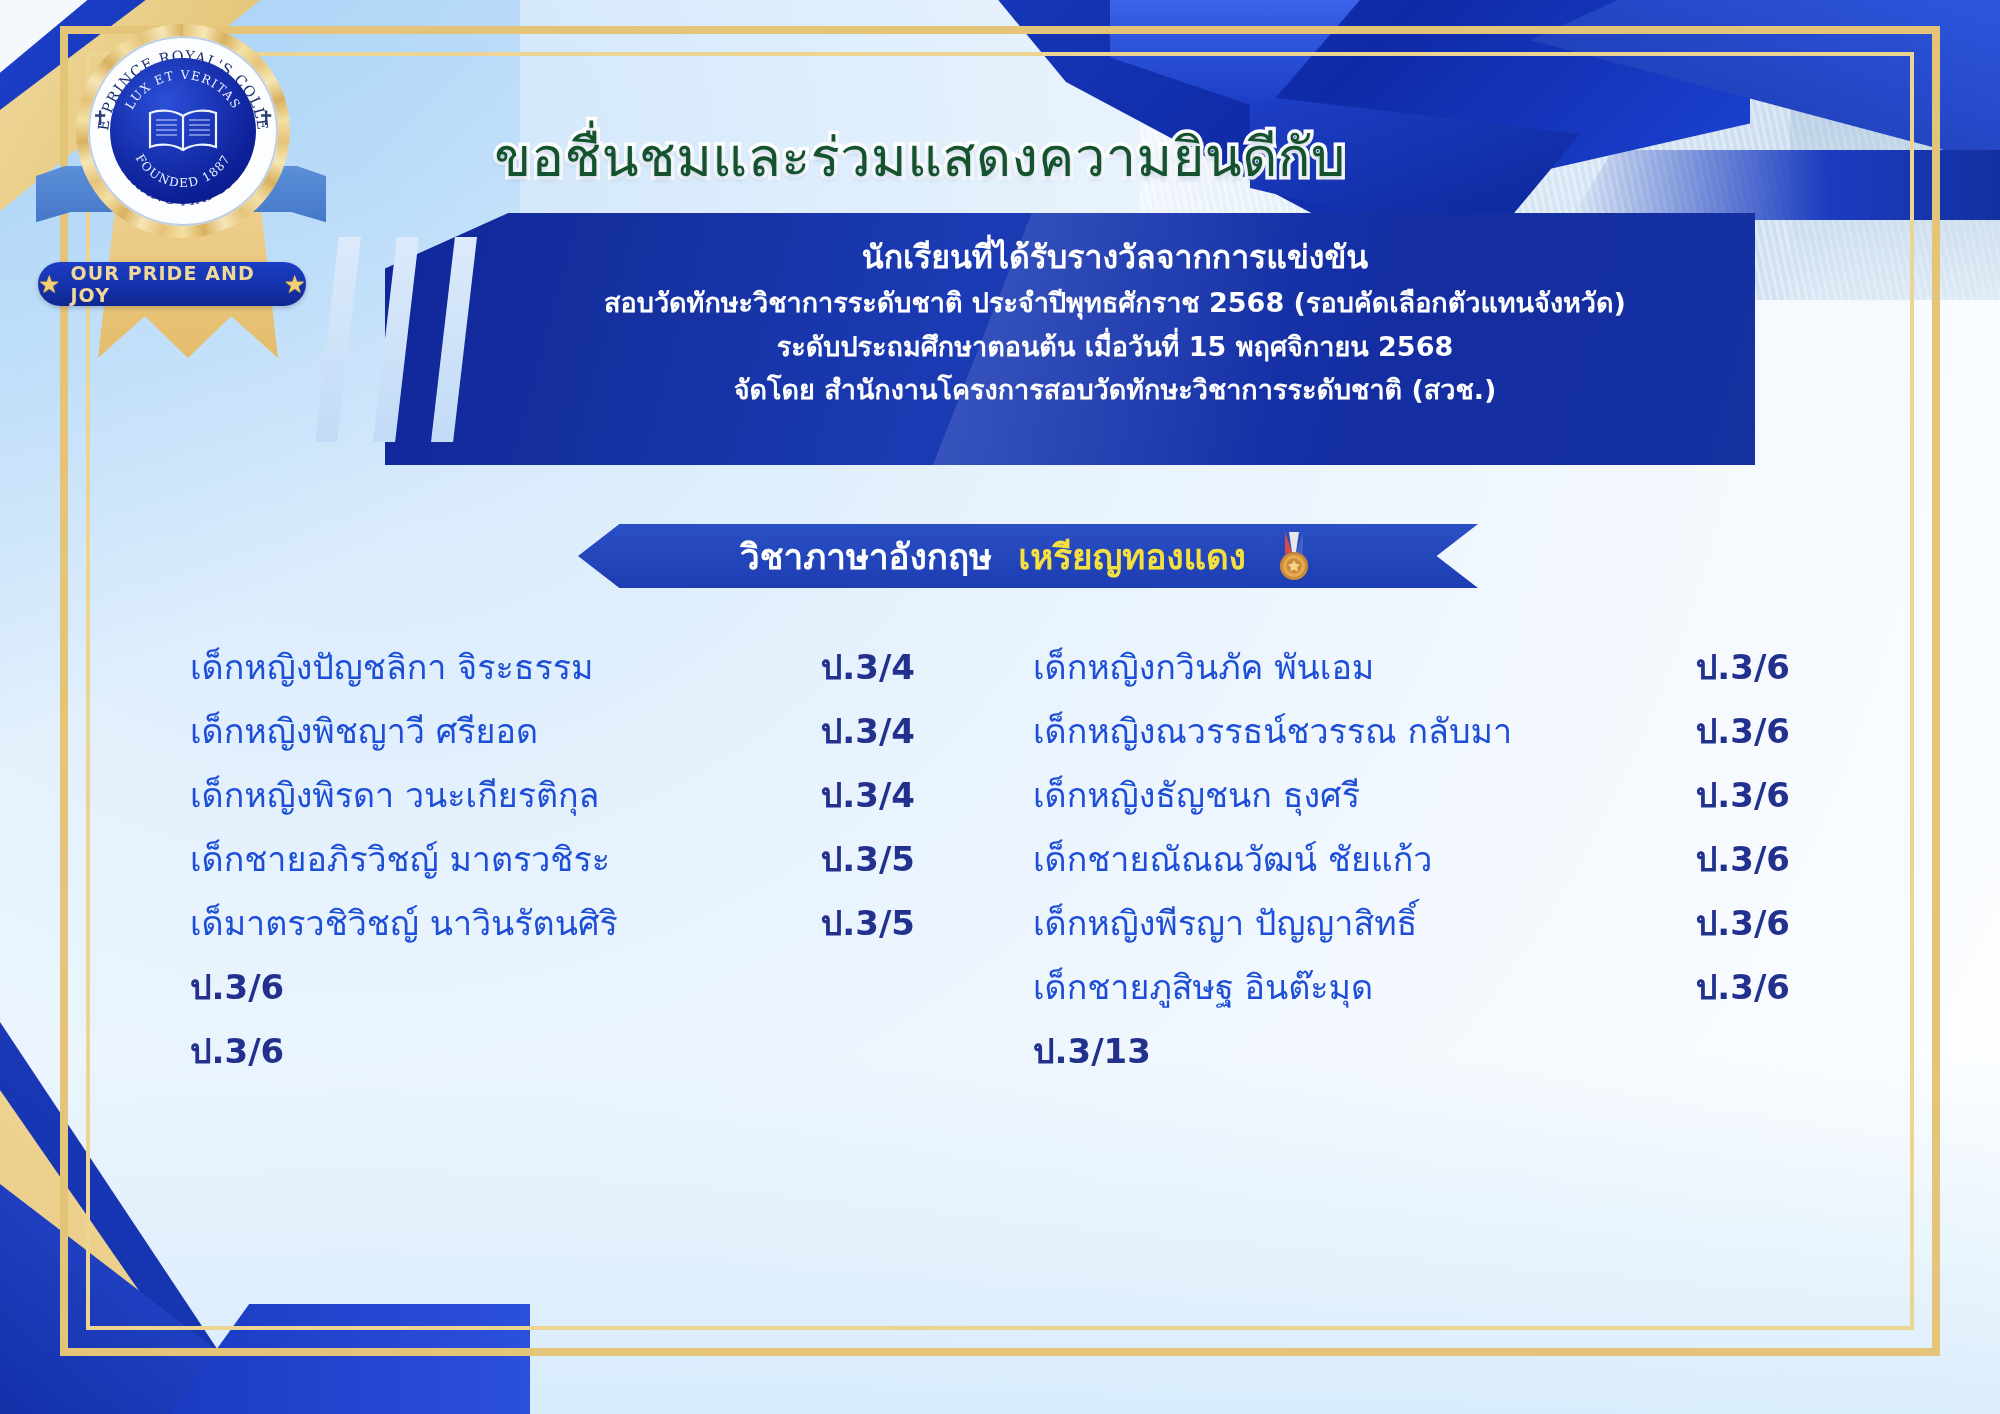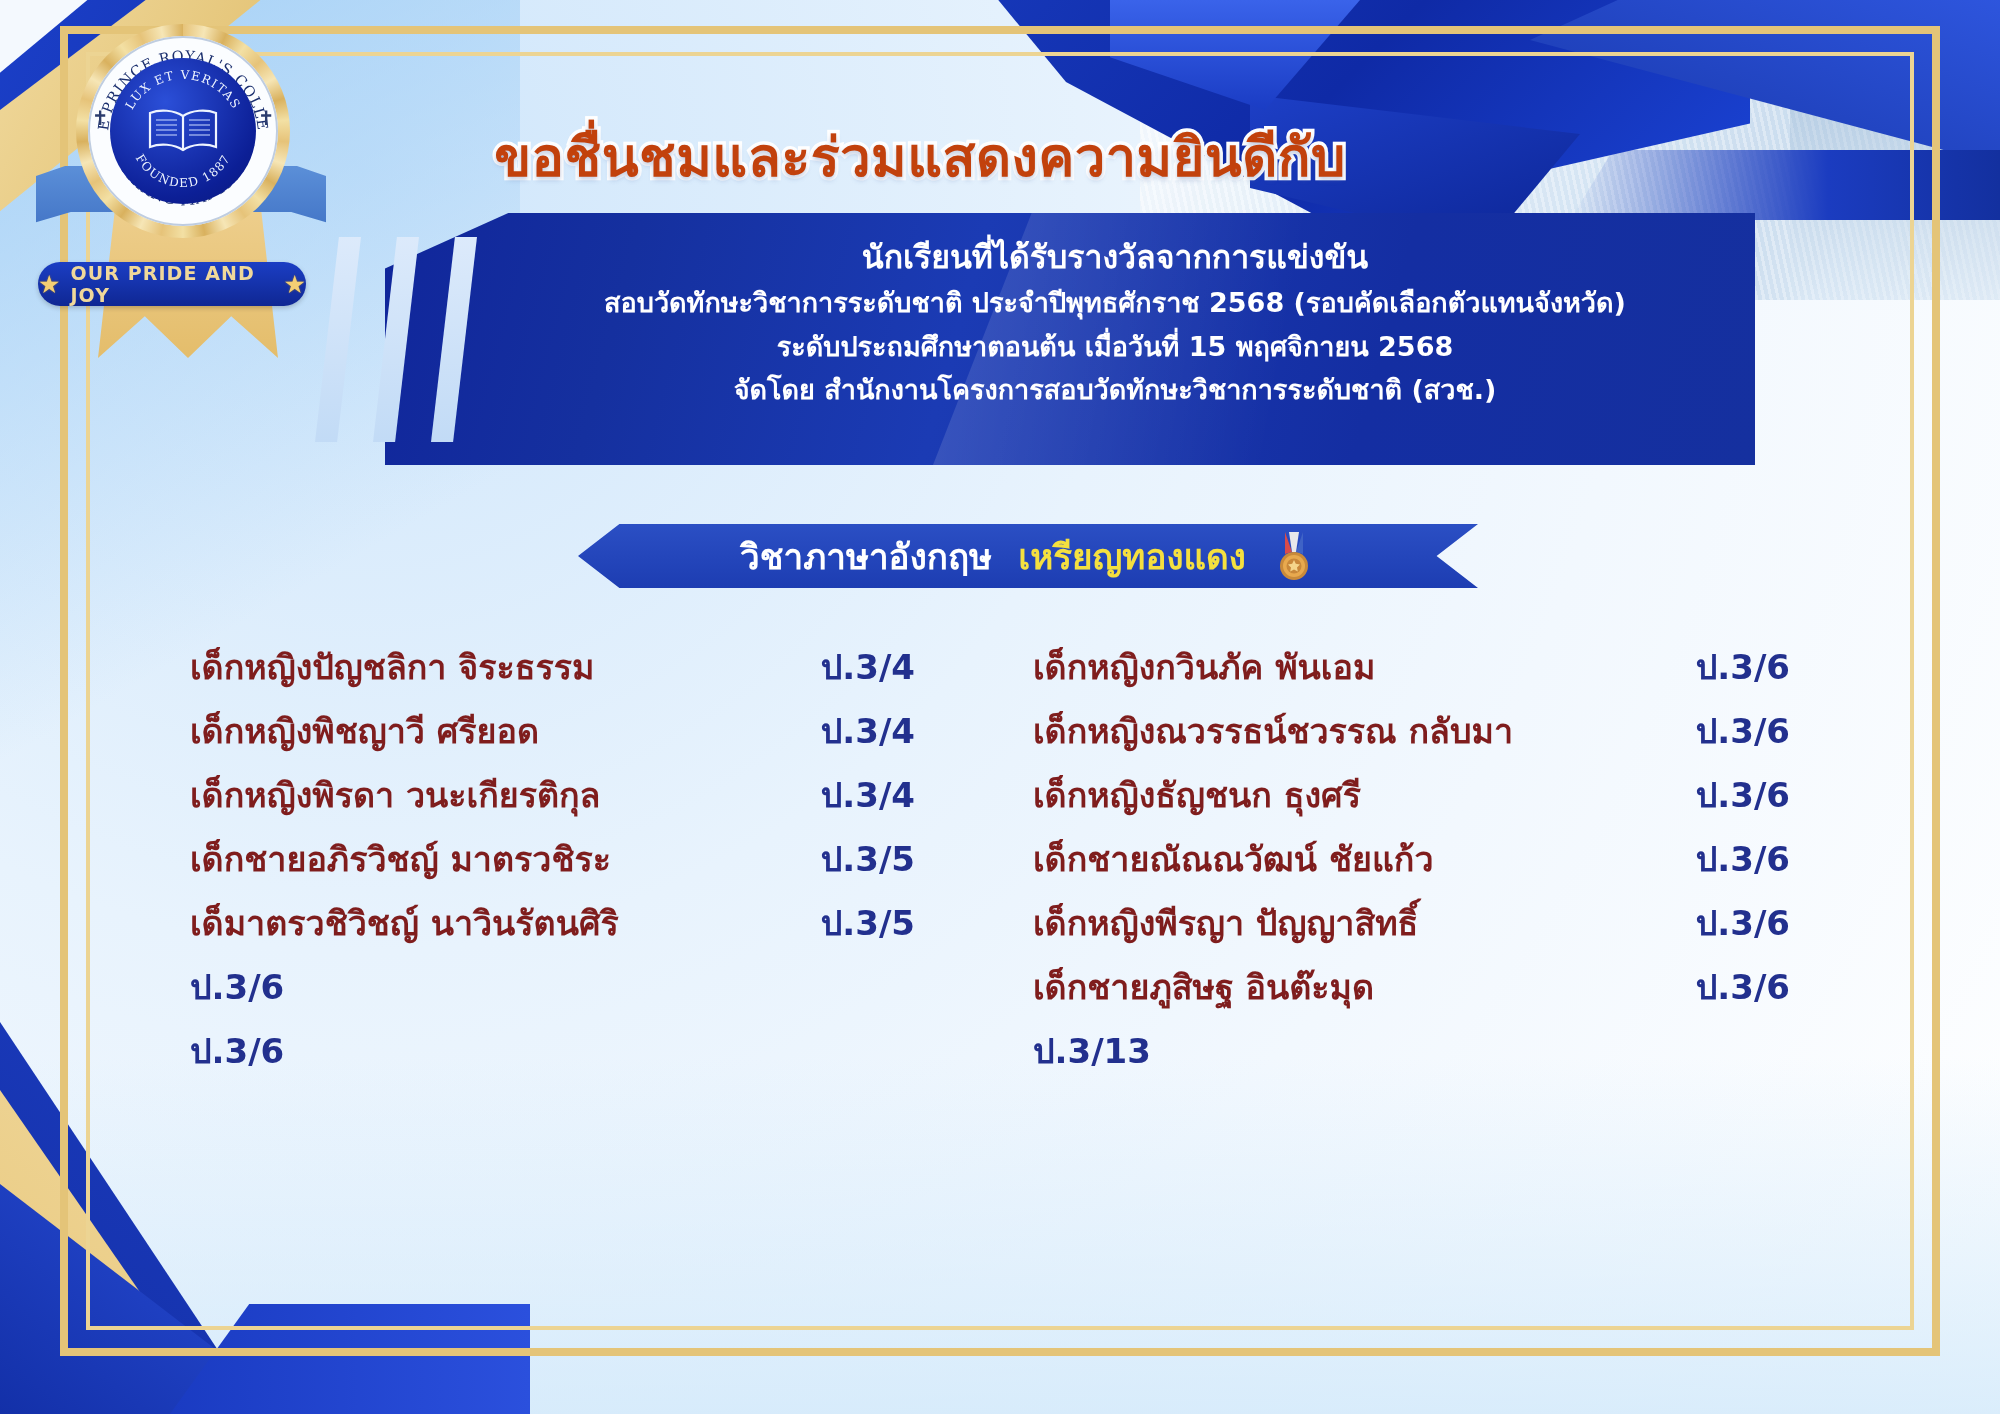--- a/index.html
+++ b/index.html
@@ -167,21 +167,21 @@
   }
   .star-glyph{
     font-size:25px; color:#f4cf74; text-shadow:0 0 2px #9a7a2c;
     line-height:1;
   }
 
   
   .main-title{
     position:absolute; left:390px; top:128px; width:1060px;
     text-align:center;
-    font-size:54px; font-weight:700; color:#c2410c;
+    font-size:54px; font-weight:400; color:#14532d;
     letter-spacing:.5px;
     line-height:1.12;
     -webkit-text-stroke:7px #ffffff;
     paint-order:stroke fill;
     text-shadow:0 3px 5px rgba(80,110,170,.35);
   }
 
   
   .hdr{
     position:absolute; left:385px; top:213px; width:1370px; height:252px;
@@ -229,21 +229,21 @@
   
   .list{
     position:absolute; left:190px; top:640px; width:1640px;
     display:grid; grid-template-columns:1fr 1fr; column-gap:46px; row-gap:0;
   }
   .row{
     display:flex; align-items:baseline; justify-content:space-between;
     height:64px;
   }
   .nm{
-    color:#7f1d1d; font-size:34px; font-weight:700; white-space:nowrap;
+    color:#1d4ed8; font-size:34px; font-weight:400; white-space:nowrap;
   }
   .cls{
     color:#22308e; font-size:34px; font-weight:700; white-space:nowrap;
     text-align:right;
   }
   .col-left .row{ padding-right:72px; }
   .col-right .row{ padding-right:40px; }
 </style>
 </head>
 <body>

